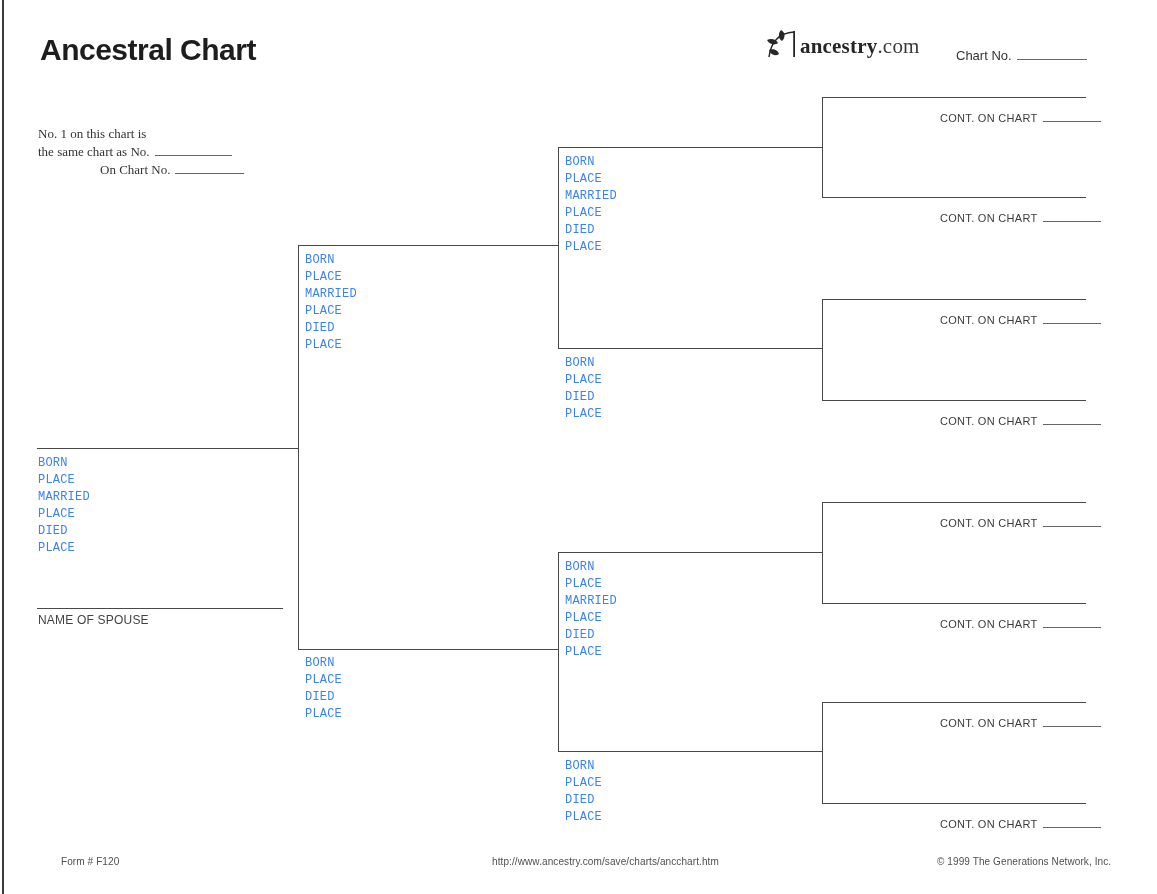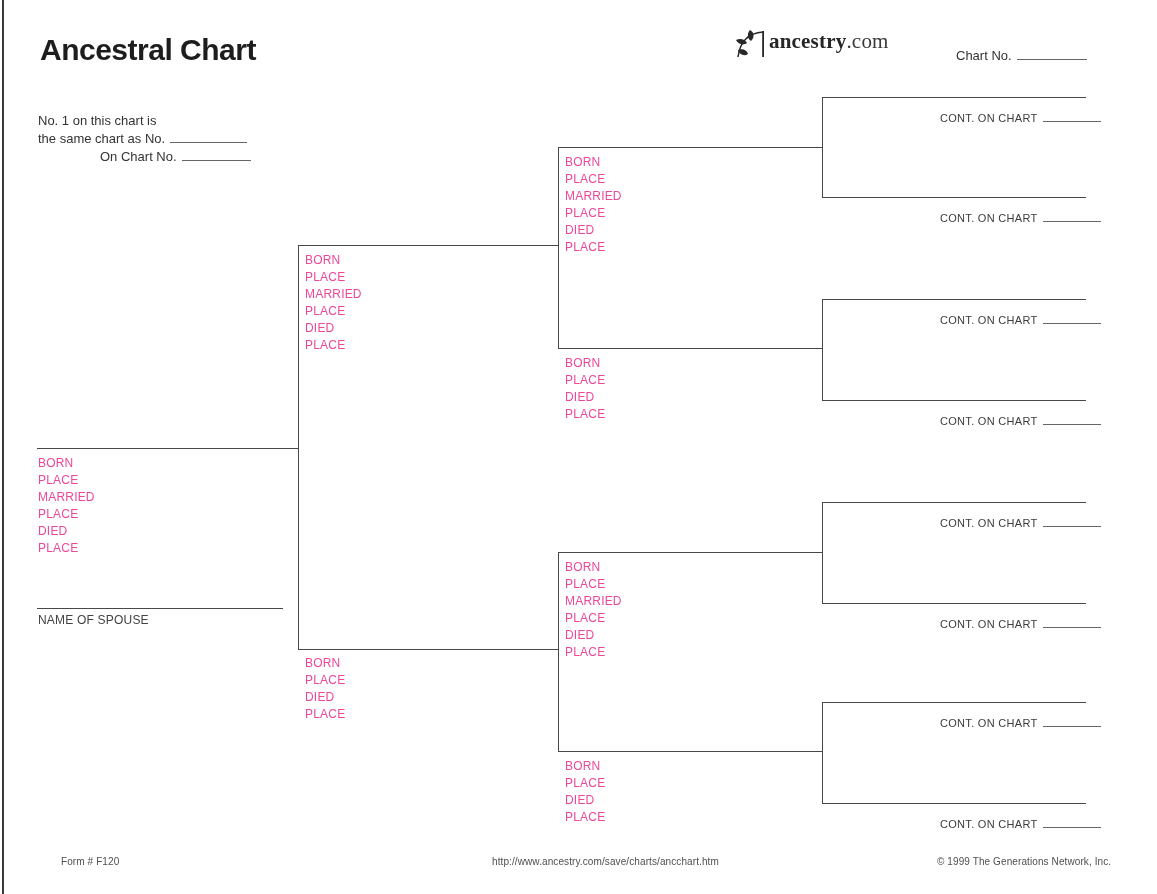--- a/index.html
+++ b/index.html
@@ -6,37 +6,37 @@
   .page{
     position:relative;width:1139px;height:894px;background:#ffffff;
     font-family:"Liberation Sans",sans-serif;color:#3f3f3f;overflow:hidden;
   }
   .page-edge{position:absolute;left:2px;top:0;width:1.5px;height:894px;background:#3a3a3a;}
   .title{
     position:absolute;left:40px;top:33px;margin:0;
     font-size:30px;font-weight:bold;letter-spacing:-0.5px;color:#1d1d1d;
   }
   
-  .logo{position:absolute;left:733px;top:29px;display:flex;align-items:flex-start;height:30px;}
+  .logo{position:absolute;left:764px;top:29px;display:flex;align-items:flex-end;height:30px;}
   .logo svg{display:block;}
   .logo-text{font-family:"Liberation Serif",serif;font-size:21px;color:#262626;margin-left:4px;letter-spacing:0.2px;}
   .logo-text .brand{font-weight:bold;}
   .logo-text .suffix{font-weight:normal;color:#3a3a3a;}
   .chart-no{position:absolute;left:956px;top:47px;font-size:13px;color:#333;}
   
-  .note{position:absolute;left:38px;top:112px;font-size:13px;line-height:18px;color:#333;}
+  .note{position:absolute;left:38px;top:125px;font-size:13px;line-height:18px;color:#333;font-family:Liberation Serif, serif;}
   .note-onchart{margin-left:62px;}
   
   .blank{display:inline-block;height:12px;border-bottom:1.2px solid #666;vertical-align:baseline;margin-left:5px;}
   .w58{width:58px;} .w69{width:69px;} .w70{width:70px;} .w77{width:77px;}
   
   .hline{position:absolute;height:1.4px;background:#484848;}
   .vline{position:absolute;width:1.4px;background:#484848;}
   
-  .labels{position:absolute;font-size:12px;line-height:17px;color:#ec4899;letter-spacing:0.2px;}
+  .labels{position:absolute;font-size:12px;line-height:17px;color:#3b82f6;letter-spacing:0.2px;font-family:Liberation Mono, monospace;}
   .spouse{position:absolute;left:38px;top:613px;font-size:12px;color:#424242;letter-spacing:0.2px;text-align:right;}
   
   .cont{position:absolute;left:940px;font-size:11px;color:#3c3c3c;letter-spacing:0.3px;white-space:nowrap;}
   
   .foot{position:absolute;top:856px;font-size:10px;color:#4f4f4f;letter-spacing:0.1px;padding-left:24px;}
 </style>
 </head>
 <body>
 
 <div class="page">

